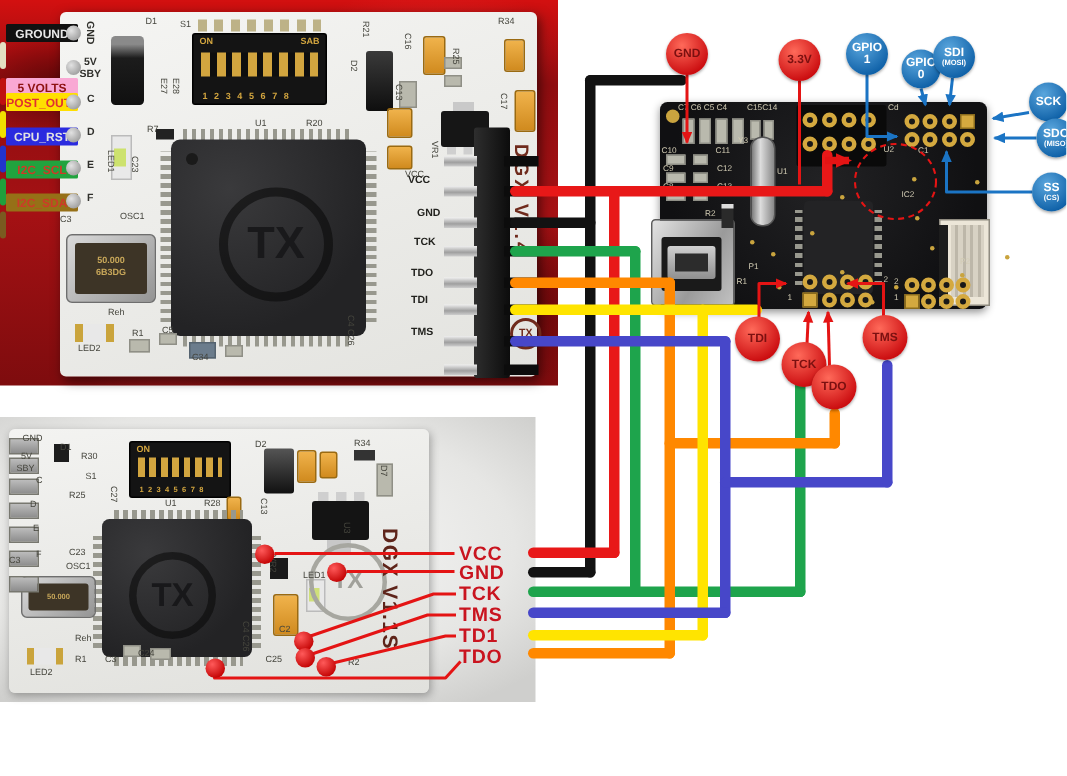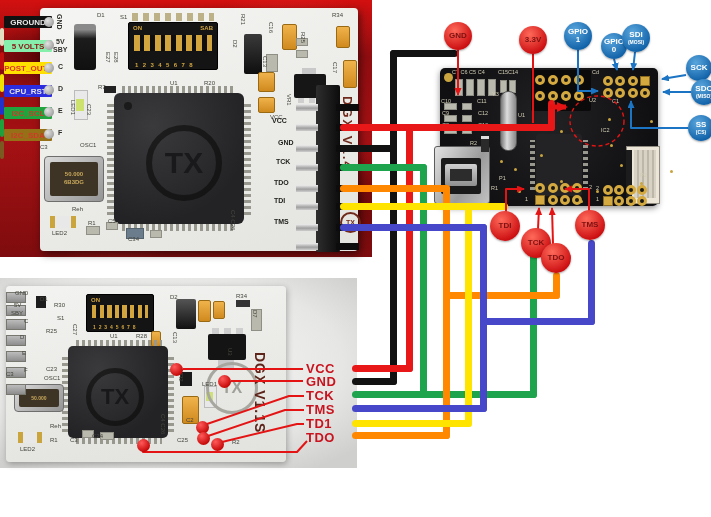--- a/index.html
+++ b/index.html
@@ -126,21 +126,21 @@
     <div class="abs" style="left:126px;top:228px;width:16px;height:9px;background:#6b7c8c;border:1px solid #55636f"></div>
     <div class="abs gcap" style="left:150px;top:230px;width:12px;height:8px"></div>
 
     <div class="abs vtext" style="left:340px;top:96px;height:112px;font-size:13px;letter-spacing:2px">DGX V1.4</div>
     <div class="abs txring" style="left:340px;top:212px;width:17px;height:17px;border:2px solid #6f2a1c;color:#6f2a1c;font-size:7px">
       <span>TX</span>
     </div>
     <div class="abs" style="left:316px;top:85px;width:24px;height:167px;background:linear-gradient(90deg,#2e2e2e,#0c0c0c);border-radius:2px"></div>
   <div class="abs tag" style="left: 4px; top: 16px; background: rgb(17, 17, 17); color: rgb(232, 232, 232);">GROUND</div>
       <div class="abs stub" style="left: 0px; top: 28px; background: rgb(227, 223, 194);"></div>
-      <div class="abs tag" style="left: 4px; top: 40px; background: #86efac; color: rgb(142, 18, 18);">5 VOLTS</div>
+      <div class="abs tag" style="left: 4px; top: 52px; background: #f9a8d4; color: rgb(142, 18, 18);">5 VOLTS</div>
       <div class="abs stub" style="left: 0px; top: 52px; background: rgb(192, 16, 16);"></div>
       <div class="abs tag" style="left: 4px; top: 62px; background: rgb(255, 223, 0); color: rgb(224, 48, 48);">POST_OUT1</div>
       <div class="abs stub" style="left: 0px; top: 74px; background: rgb(240, 224, 0);"></div>
       <div class="abs tag" style="left: 4px; top: 85px; background: rgb(43, 43, 223); color: rgb(226, 226, 226);">CPU_RST</div>
       <div class="abs stub" style="left: 0px; top: 97px; background: rgb(34, 51, 204);"></div>
       <div class="abs tag" style="left: 4px; top: 107px; background: rgb(33, 163, 62); color: rgb(204, 59, 40);">I2C_SCL</div>
       <div class="abs stub" style="left: 0px; top: 119px; background: rgb(31, 160, 60);"></div>
       <div class="abs tag" style="left: 4px; top: 129px; background: rgb(150, 112, 23); color: rgb(204, 59, 40);">I2C_SDA</div>
       <div class="abs stub" style="left: 0px; top: 141px; background: rgb(122, 90, 32);"></div>
       <div class="abs pad1" style="left: 44px; top: 17px;"></div>

